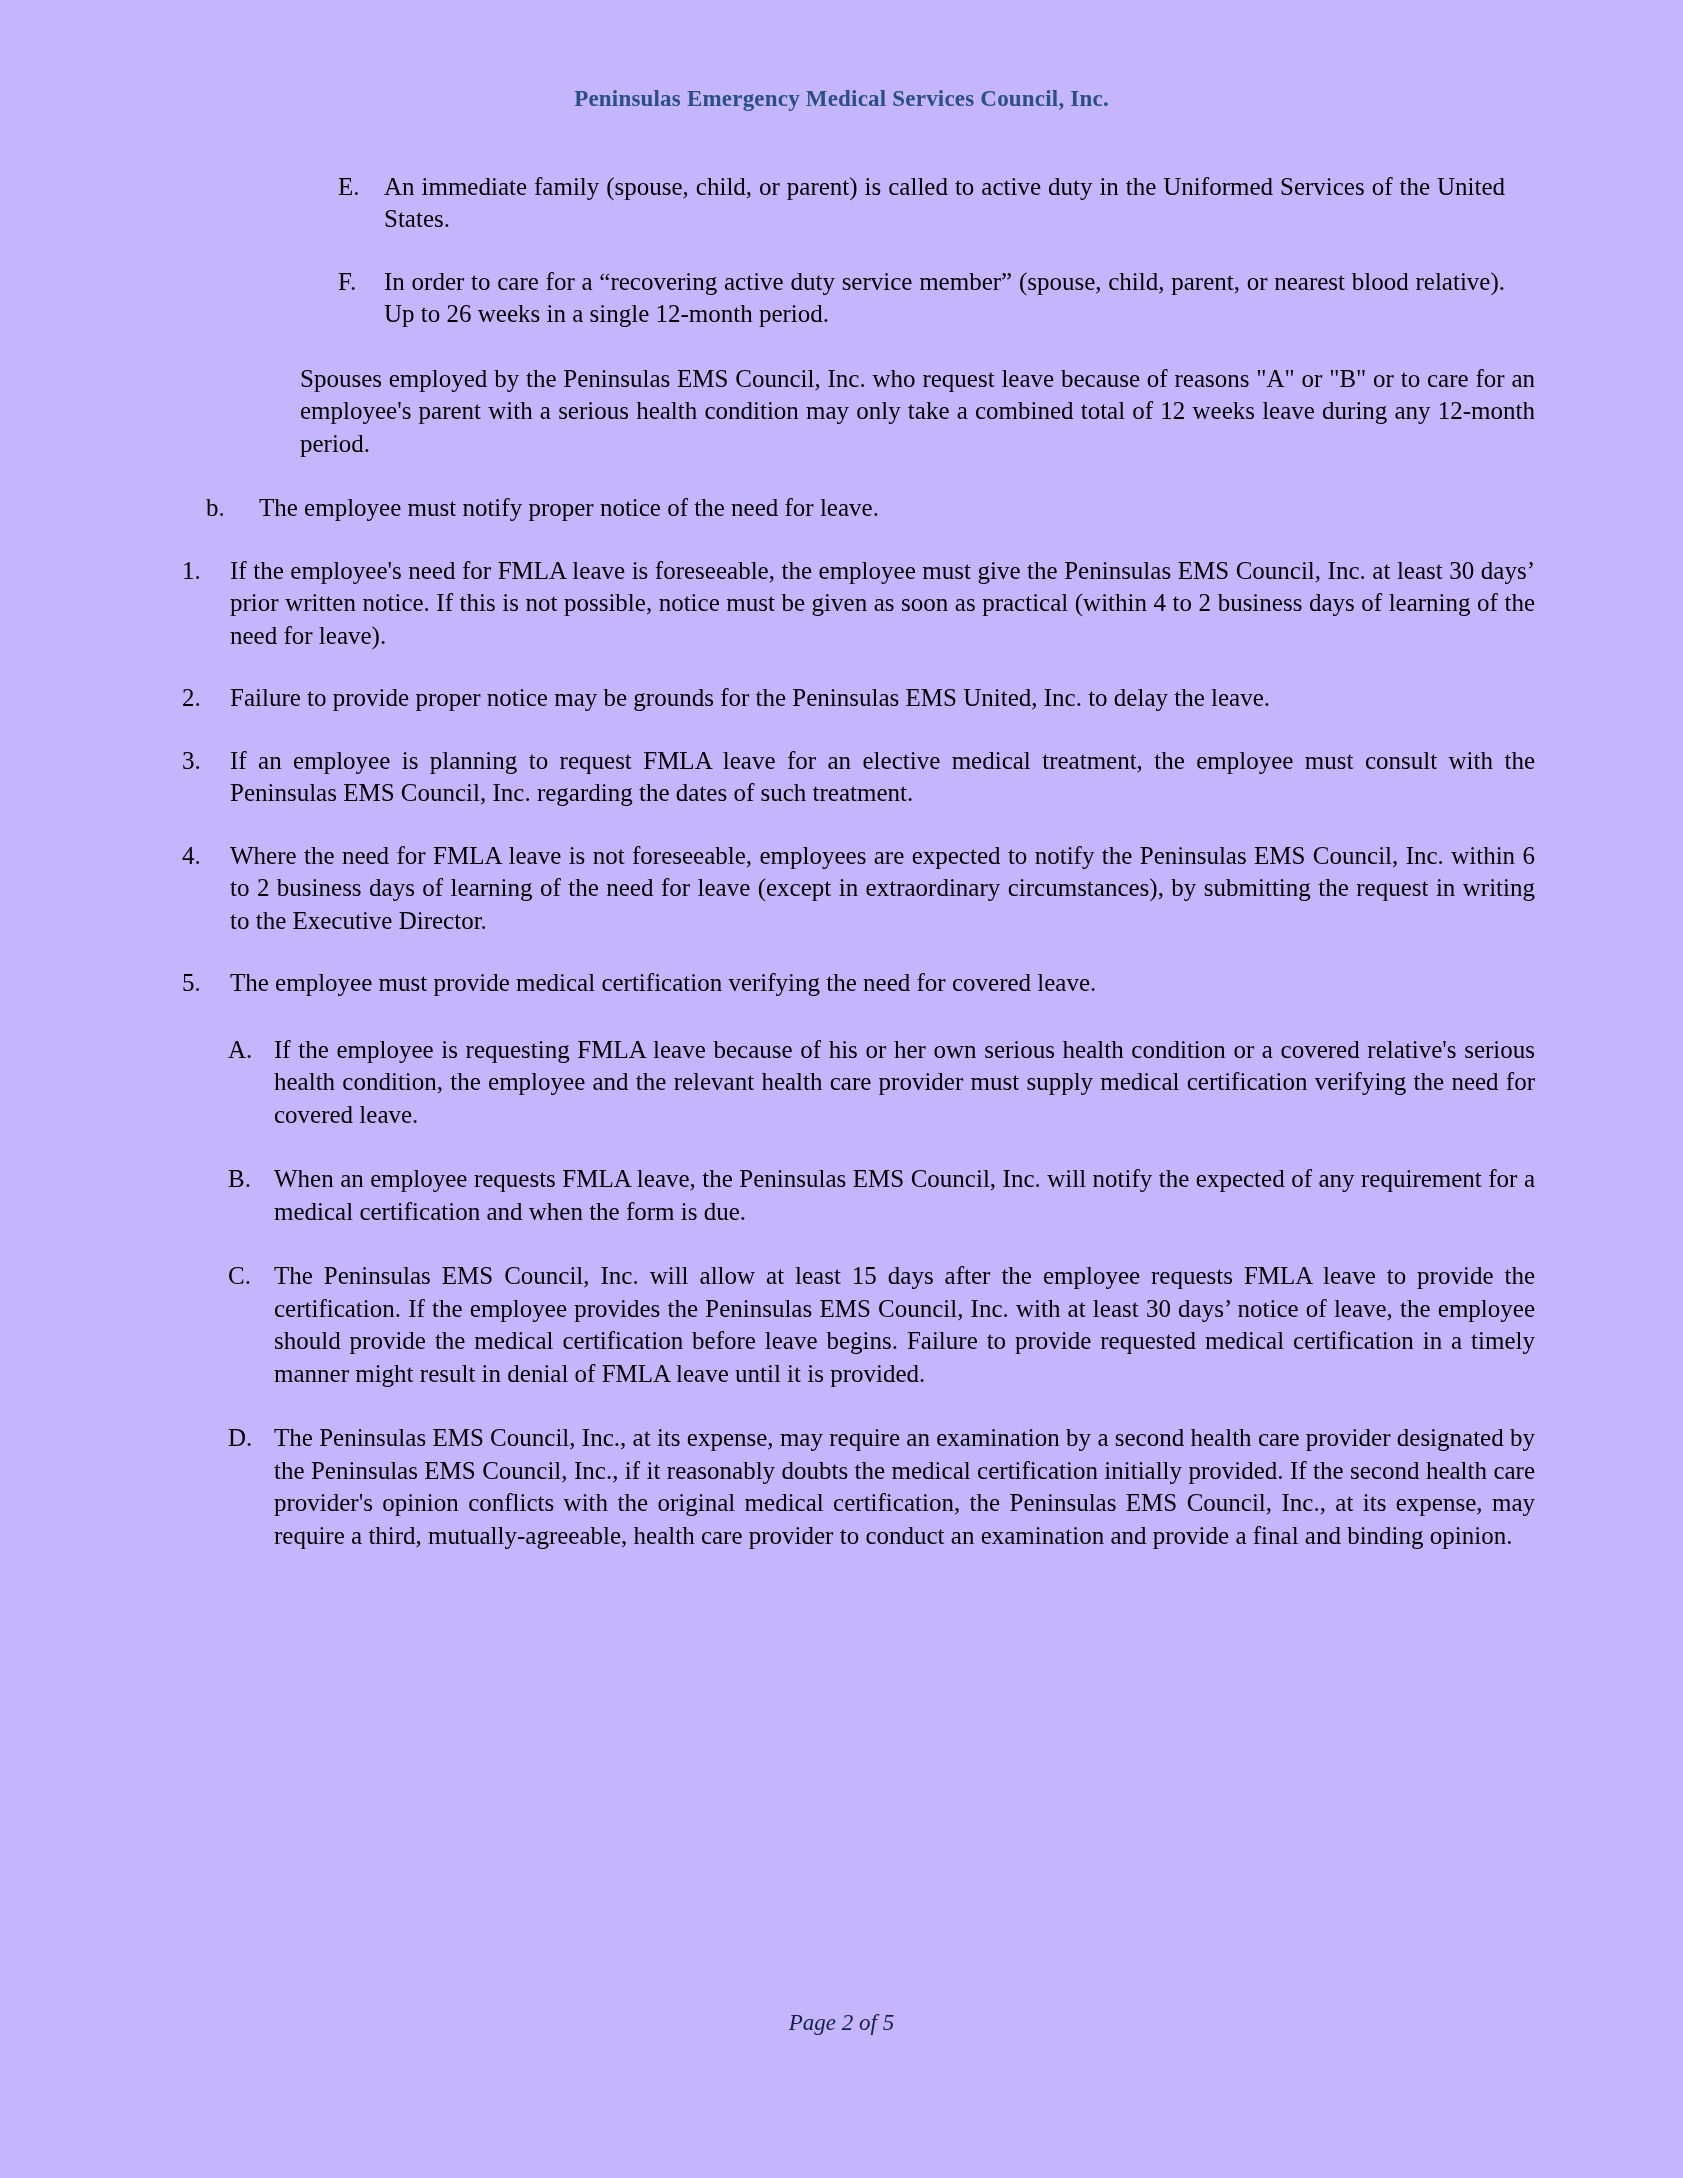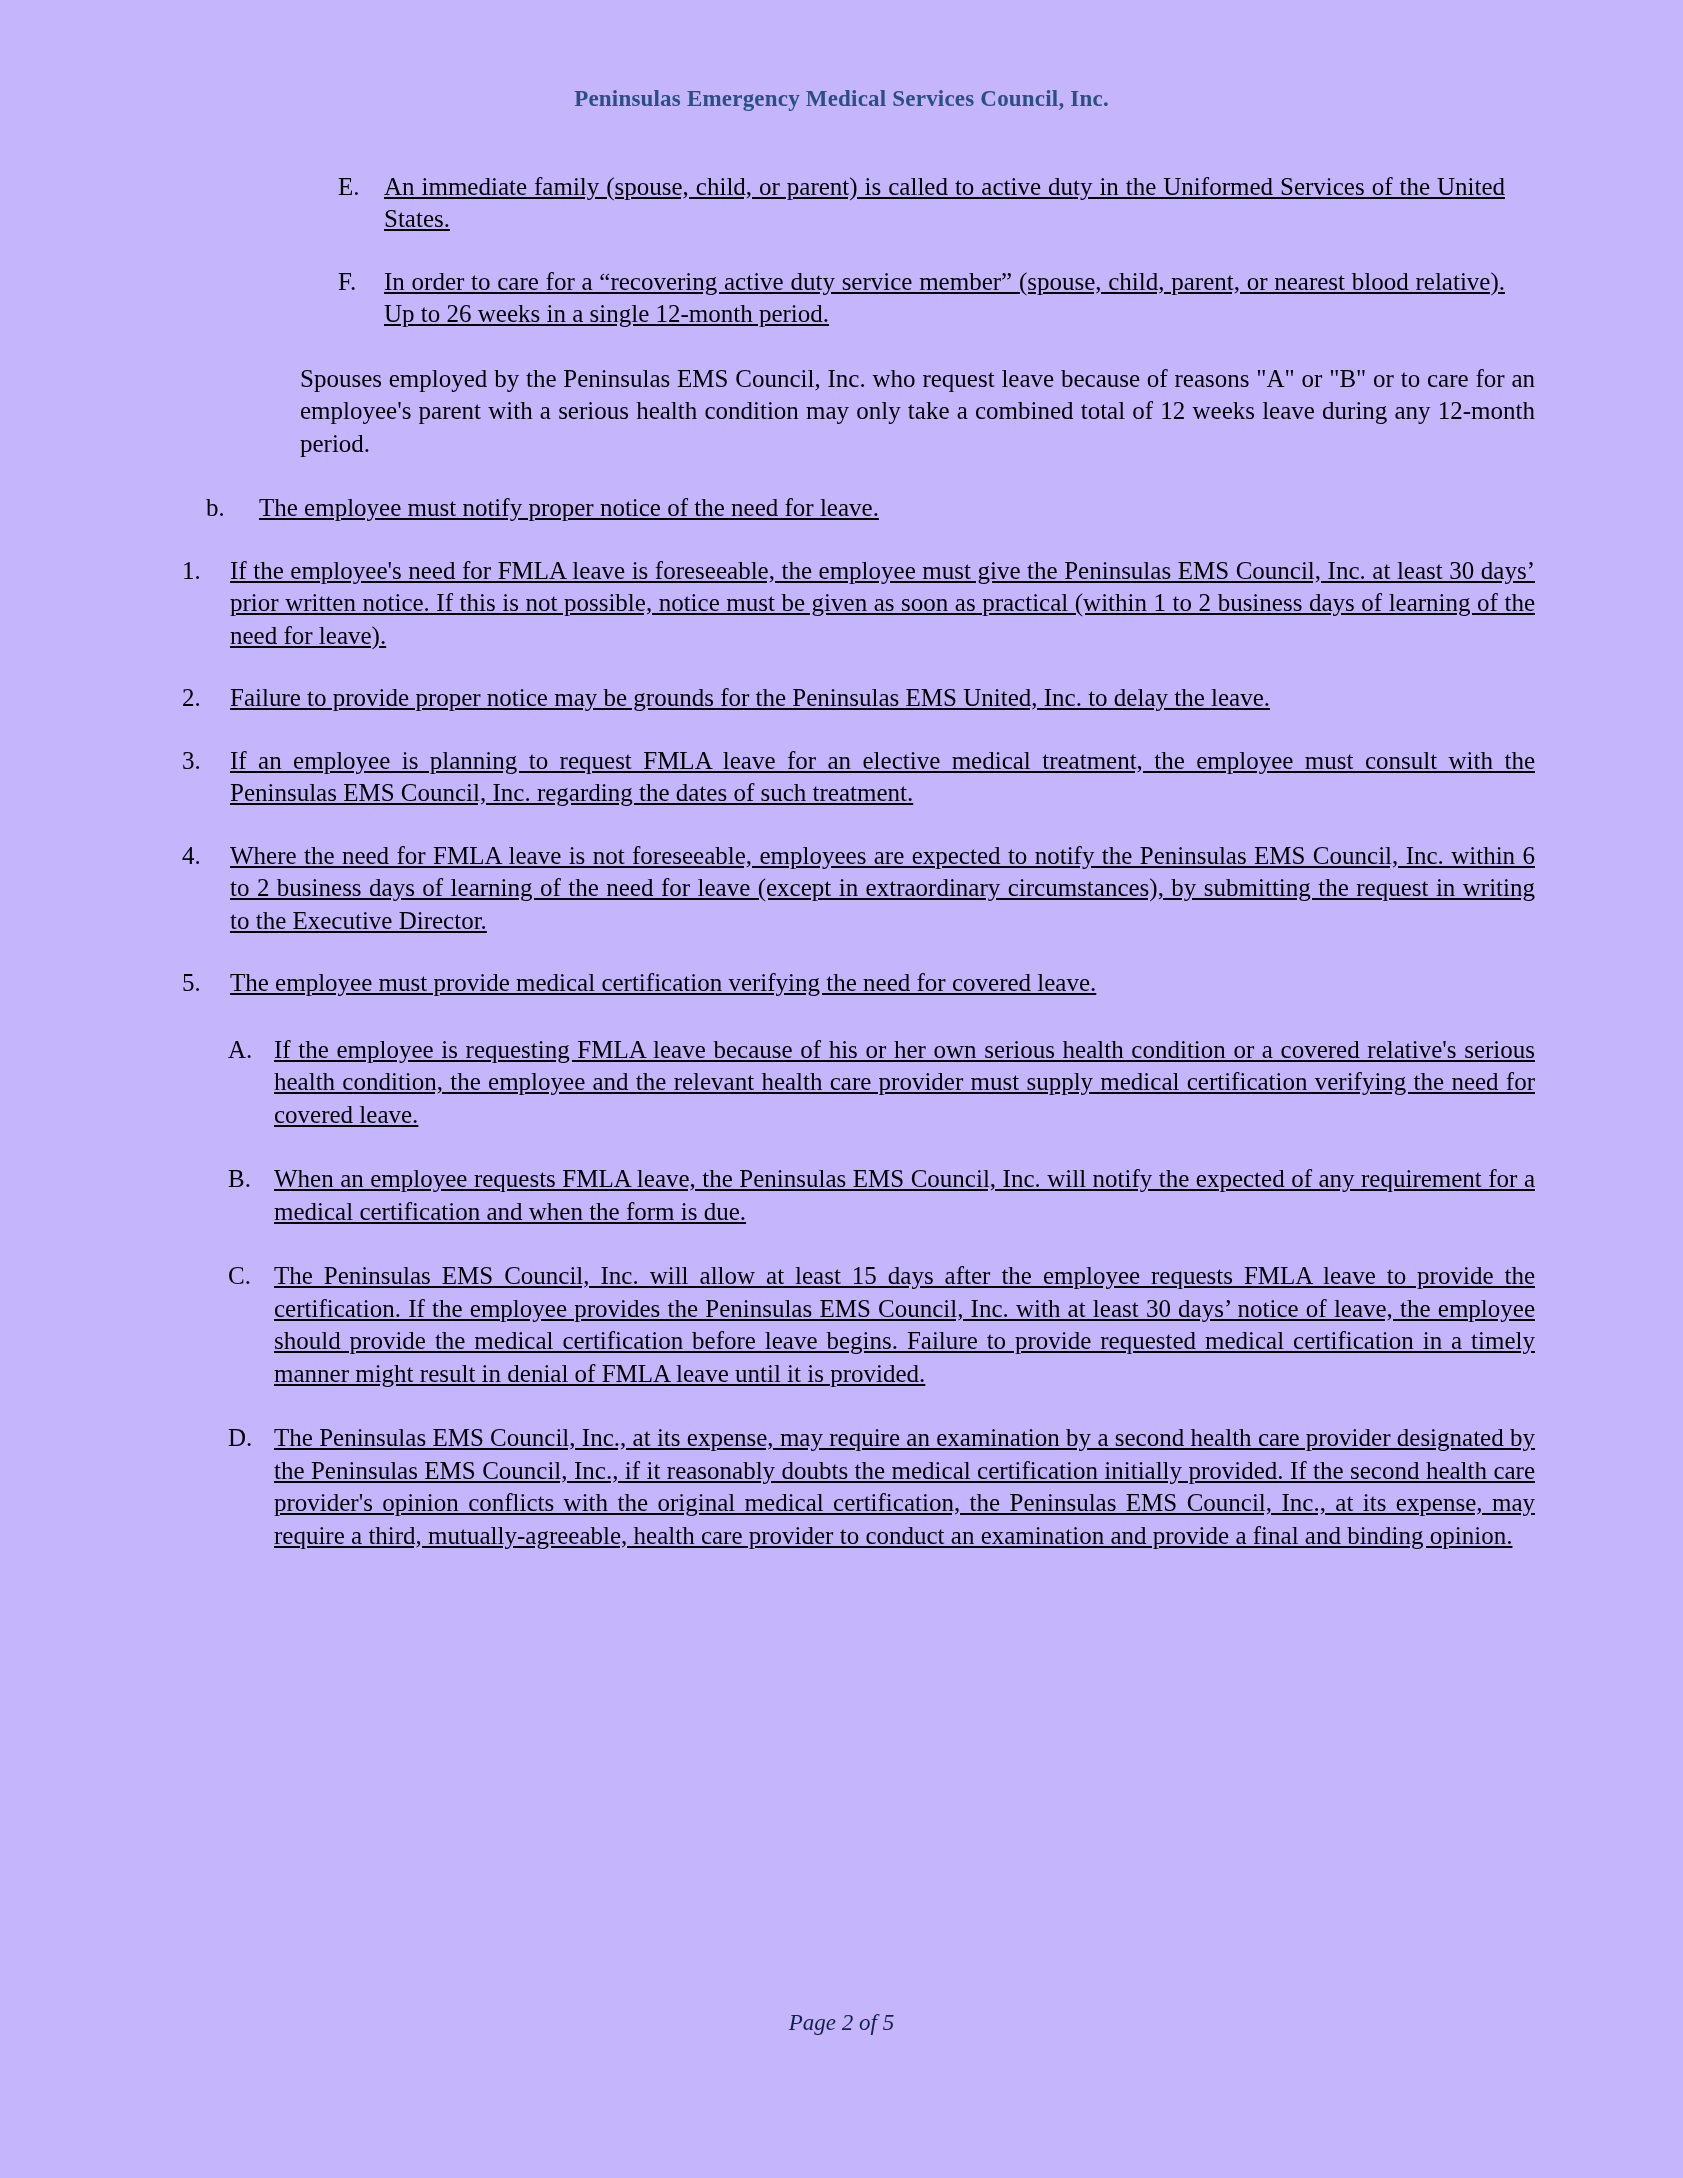--- a/index.html
+++ b/index.html
@@ -53,21 +53,20 @@
     line-height: 1.30;
     text-align: justify;
     text-justify: inter-word;
   }
   .marker {
     flex: 0 0 auto;
     text-align: left;
   }
   .content {
     flex: 1 1 auto;
-    text-decoration: underline;
   }
 
   
   .grp-alpha-upper {
     margin-left: 51px;
     margin-right: -30px;
   }
   .grp-alpha-upper .row { }
   .grp-alpha-upper .marker { width: 46px; }
 
@@ -156,21 +155,21 @@
 
       <div class="row">
         <div class="marker">b.</div>
         <div class="content">The employee must notify proper notice of the need for leave.</div>
       </div>
 
       <div class="grp-num">
 
         <div class="row">
           <div class="marker">1.</div>
-          <div class="content">If the employee's need for FMLA leave is foreseeable, the employee must give the Peninsulas EMS Council, Inc. at least 30 days’ prior written notice. If this is not possible, notice must be given as soon as practical (within 1 to 2 business days of learning of the need for leave).</div>
+          <div class="content">If the employee's need for FMLA leave is foreseeable, the employee must give the Peninsulas EMS Council, Inc. at least 30 days’ prior written notice. If this is not possible, notice must be given as soon as practical (within 4 to 2 business days of learning of the need for leave).</div>
         </div>
 
         <div class="row">
           <div class="marker">2.</div>
           <div class="content">Failure to provide proper notice may be grounds for the Peninsulas EMS United, Inc. to delay the leave.</div>
         </div>
 
         <div class="row">
           <div class="marker">3.</div>
           <div class="content">If an employee is planning to request FMLA leave for an elective medical treatment, the employee must consult with the Peninsulas EMS Council, Inc. regarding the dates of such treatment.</div>

